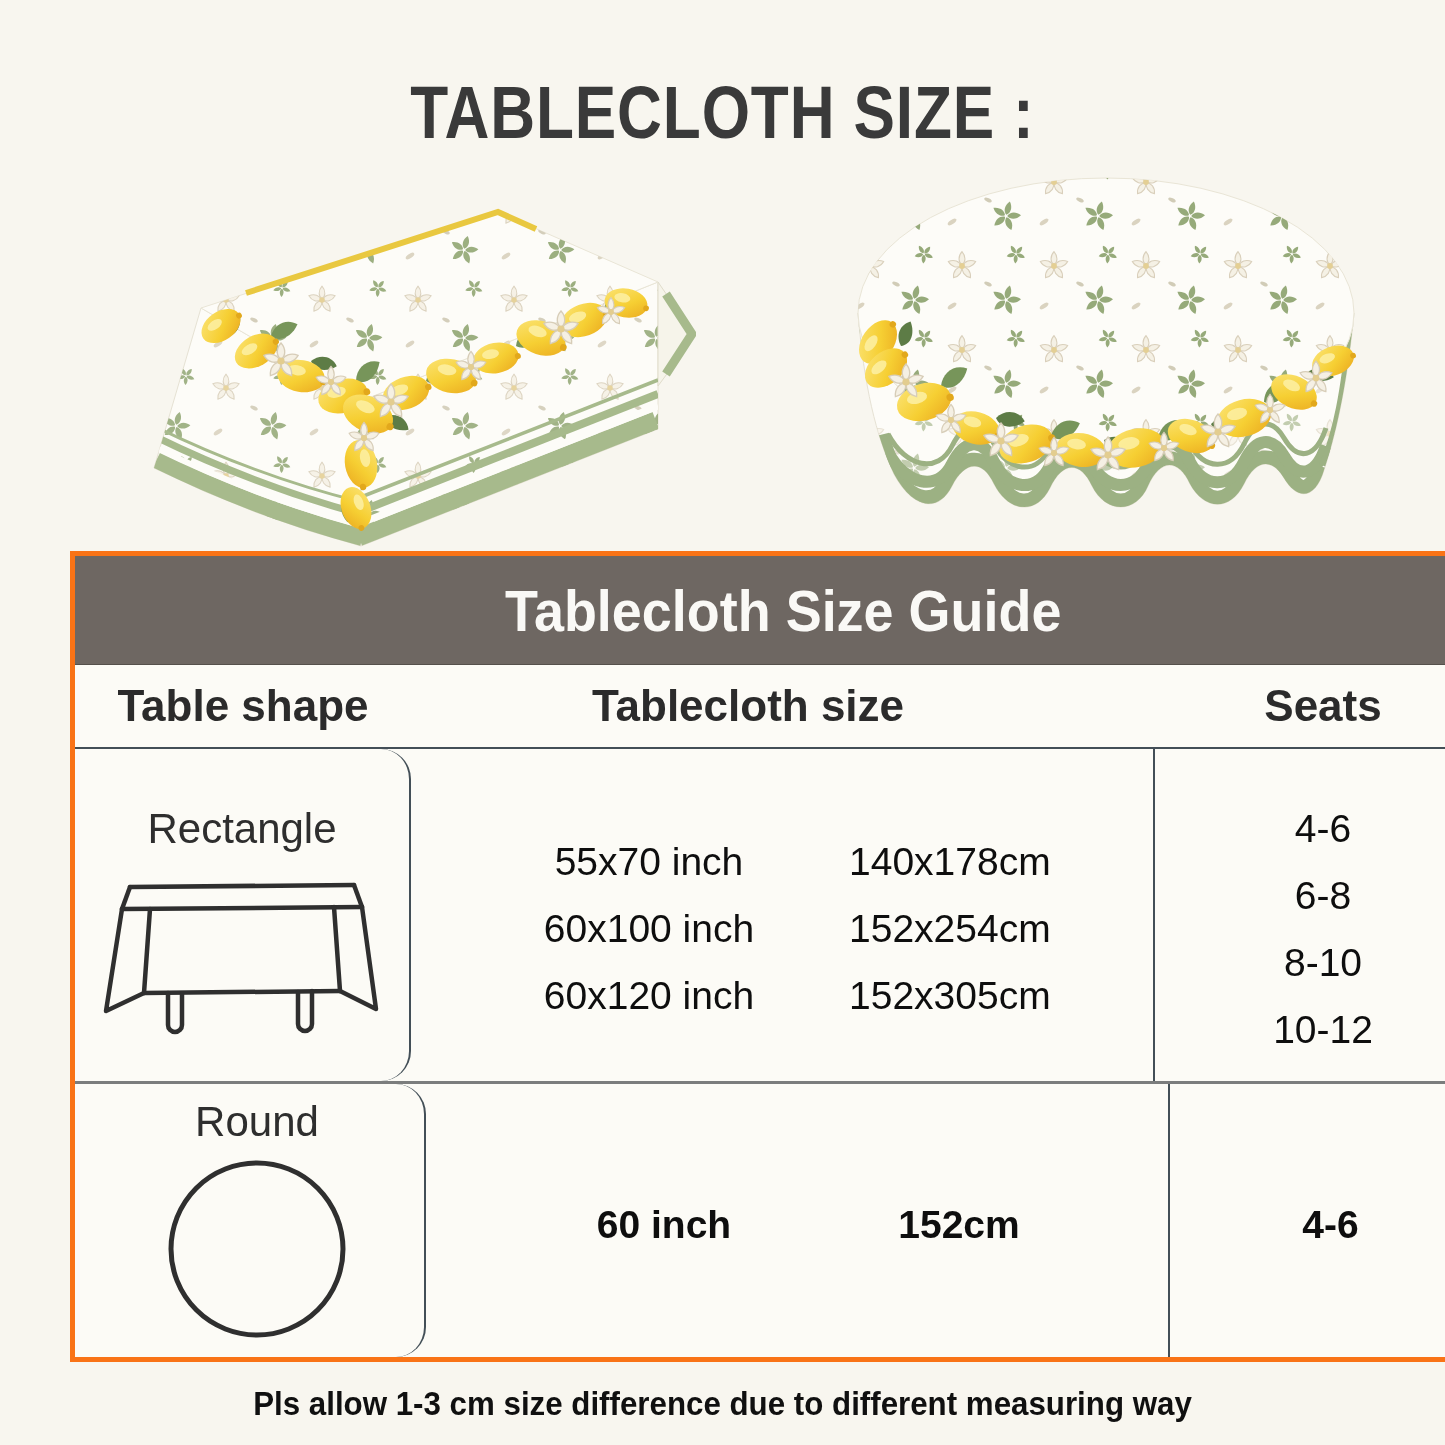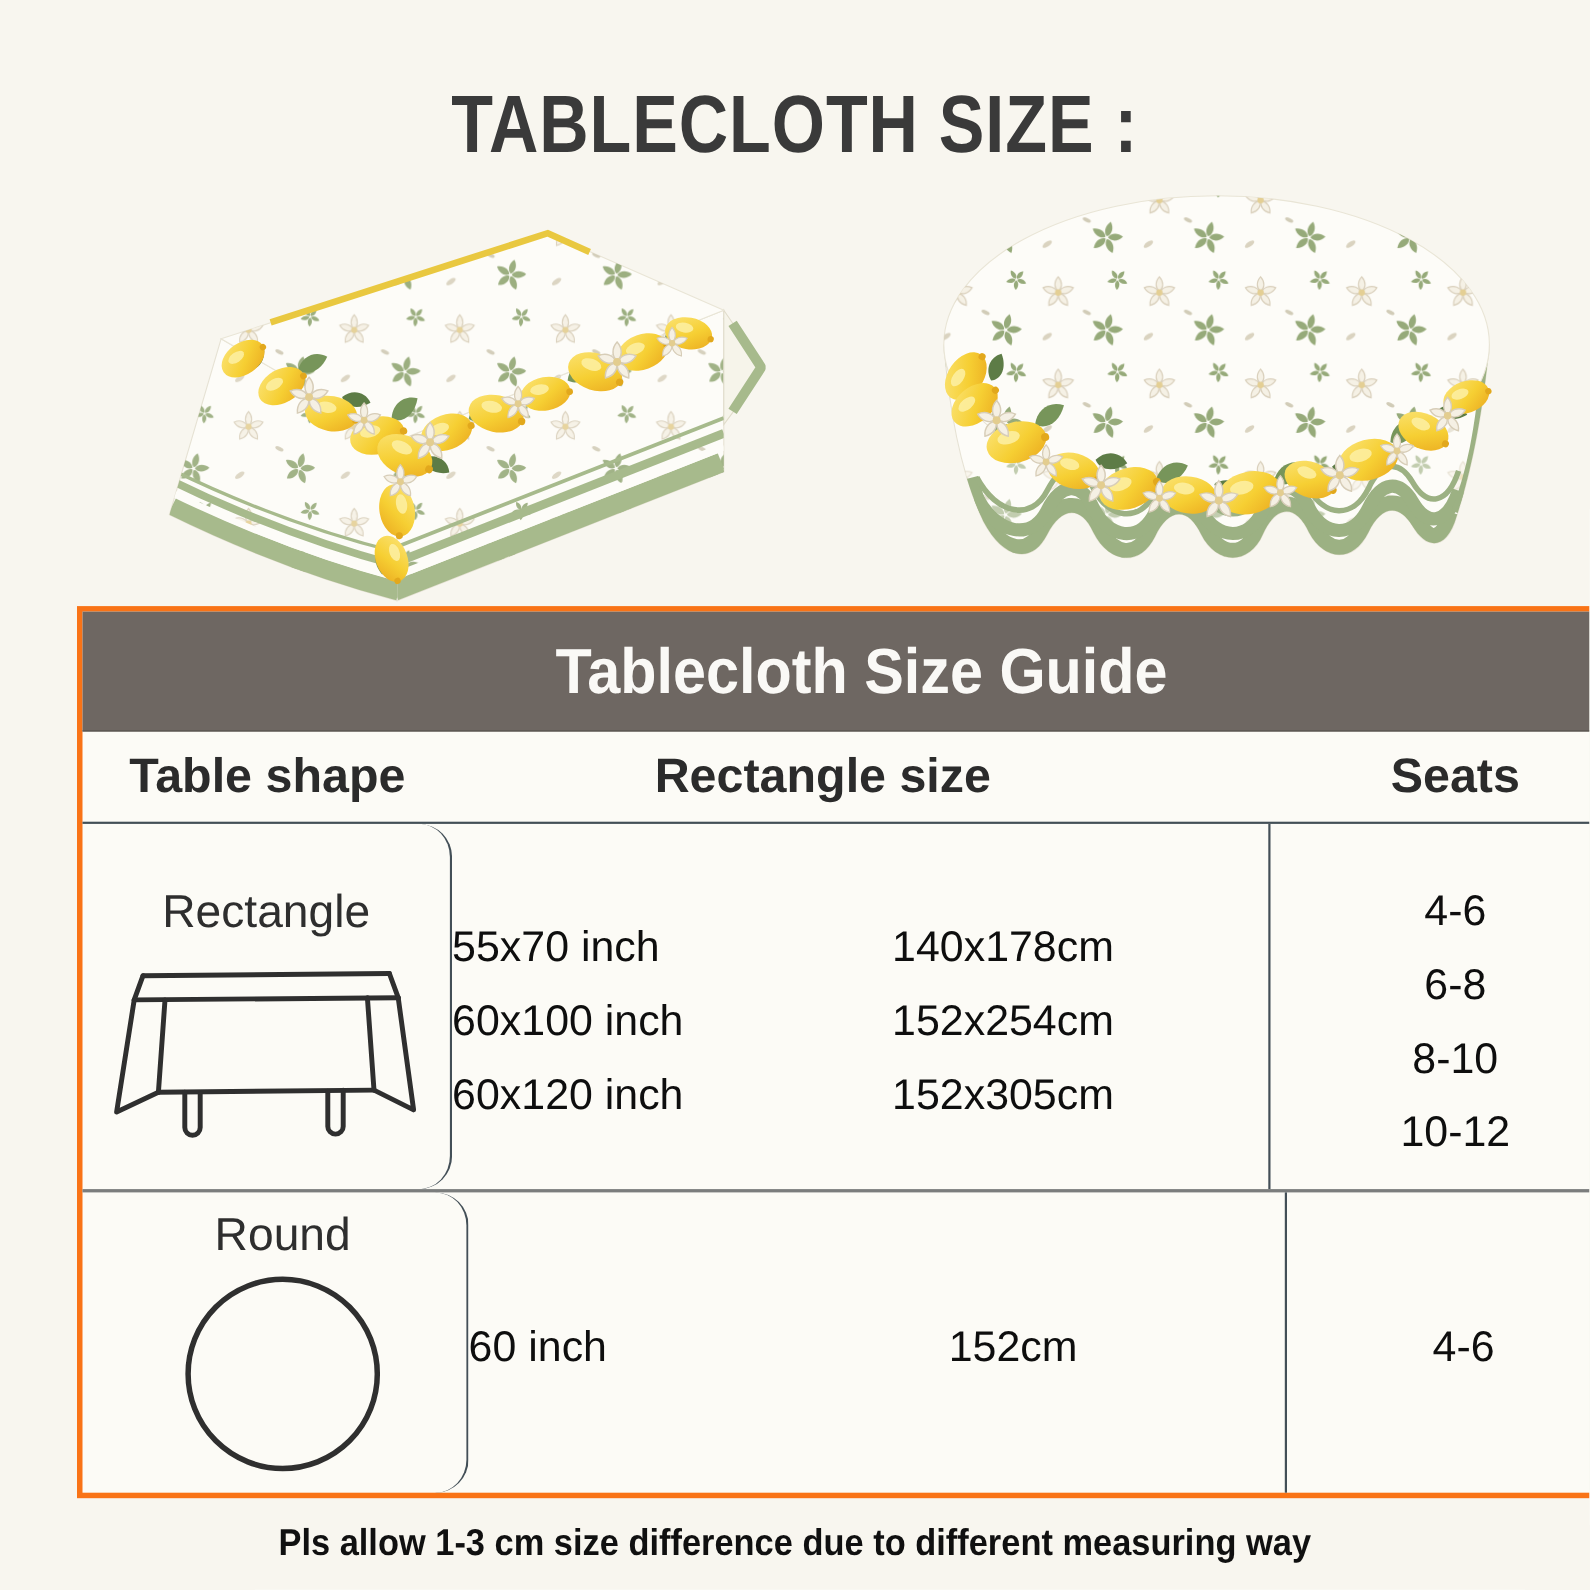--- a/index.html
+++ b/index.html
@@ -50,24 +50,24 @@
   .cell.divider{border-right:2px solid #434f57;}
 
   .shape-cell{display:flex;flex-direction:column;align-items:center;border-radius:30px;}
   .row-rect .shape-cell{padding-top:56px;}
   .row-round .shape-cell{padding-top:14px;}
   .shape-label{font-size:42px;color:#2e2e2e;line-height:48px;}
   .shape-icon{margin-top:8px;}
 
   .nums-col{display:flex;flex-direction:column;justify-content:center;gap:19px;}
   .row-rect .nums-col{padding-top:28px;}
-  .row-round .nums-col{padding-top:8px;}
+  .row-round .nums-col{padding-top:8px;font-weight:bold;}
   .line{height:48px;line-height:48px;font-size:39px;color:#0e0e0e;white-space:nowrap;}
   .size-line{display:flex;}
-  .val-inch{width:400px;text-align:left;}
+  .val-inch{width:400px;text-align:center;margin-left:38px;}
   .val-cm{width:190px;text-align:center;}
   .seats-cell .line{text-align:center;}
 
   .footer{
     position:absolute;top:1384px;left:0;width:100%;
     text-align:center;font-size:34px;font-weight:bold;color:#101010;
     transform:scaleX(0.92);transform-origin:center;white-space:nowrap;
   }
 </style>
 </head>
@@ -281,21 +281,21 @@
     </g>
   </svg>
 
   <div class="size-table">
     <div class="band">
       <span class="band-text">Tablecloth Size Guide</span>
     </div>
 
     <div class="colheads">
       <div class="col-shape">Table shape</div>
-      <div class="col-size">Rectangle size</div>
+      <div class="col-size">Tablecloth size</div>
       <div class="col-seats">Seats</div>
     </div>
 
     <div class="grid-row row-rect">
       <div class="cell divider shape-cell">
         <div class="shape-label">Rectangle</div>
         <svg class="shape-icon" width="280" height="184" viewBox="0 0 280 184" fill="none" stroke="#2f2f2f" stroke-width="4.5" stroke-linejoin="round" stroke-linecap="round">
           <path d="M28 26 L252 24"></path>
           <path d="M20 48 L260 46"></path>
           <path d="M28 26 L20 48"></path>

